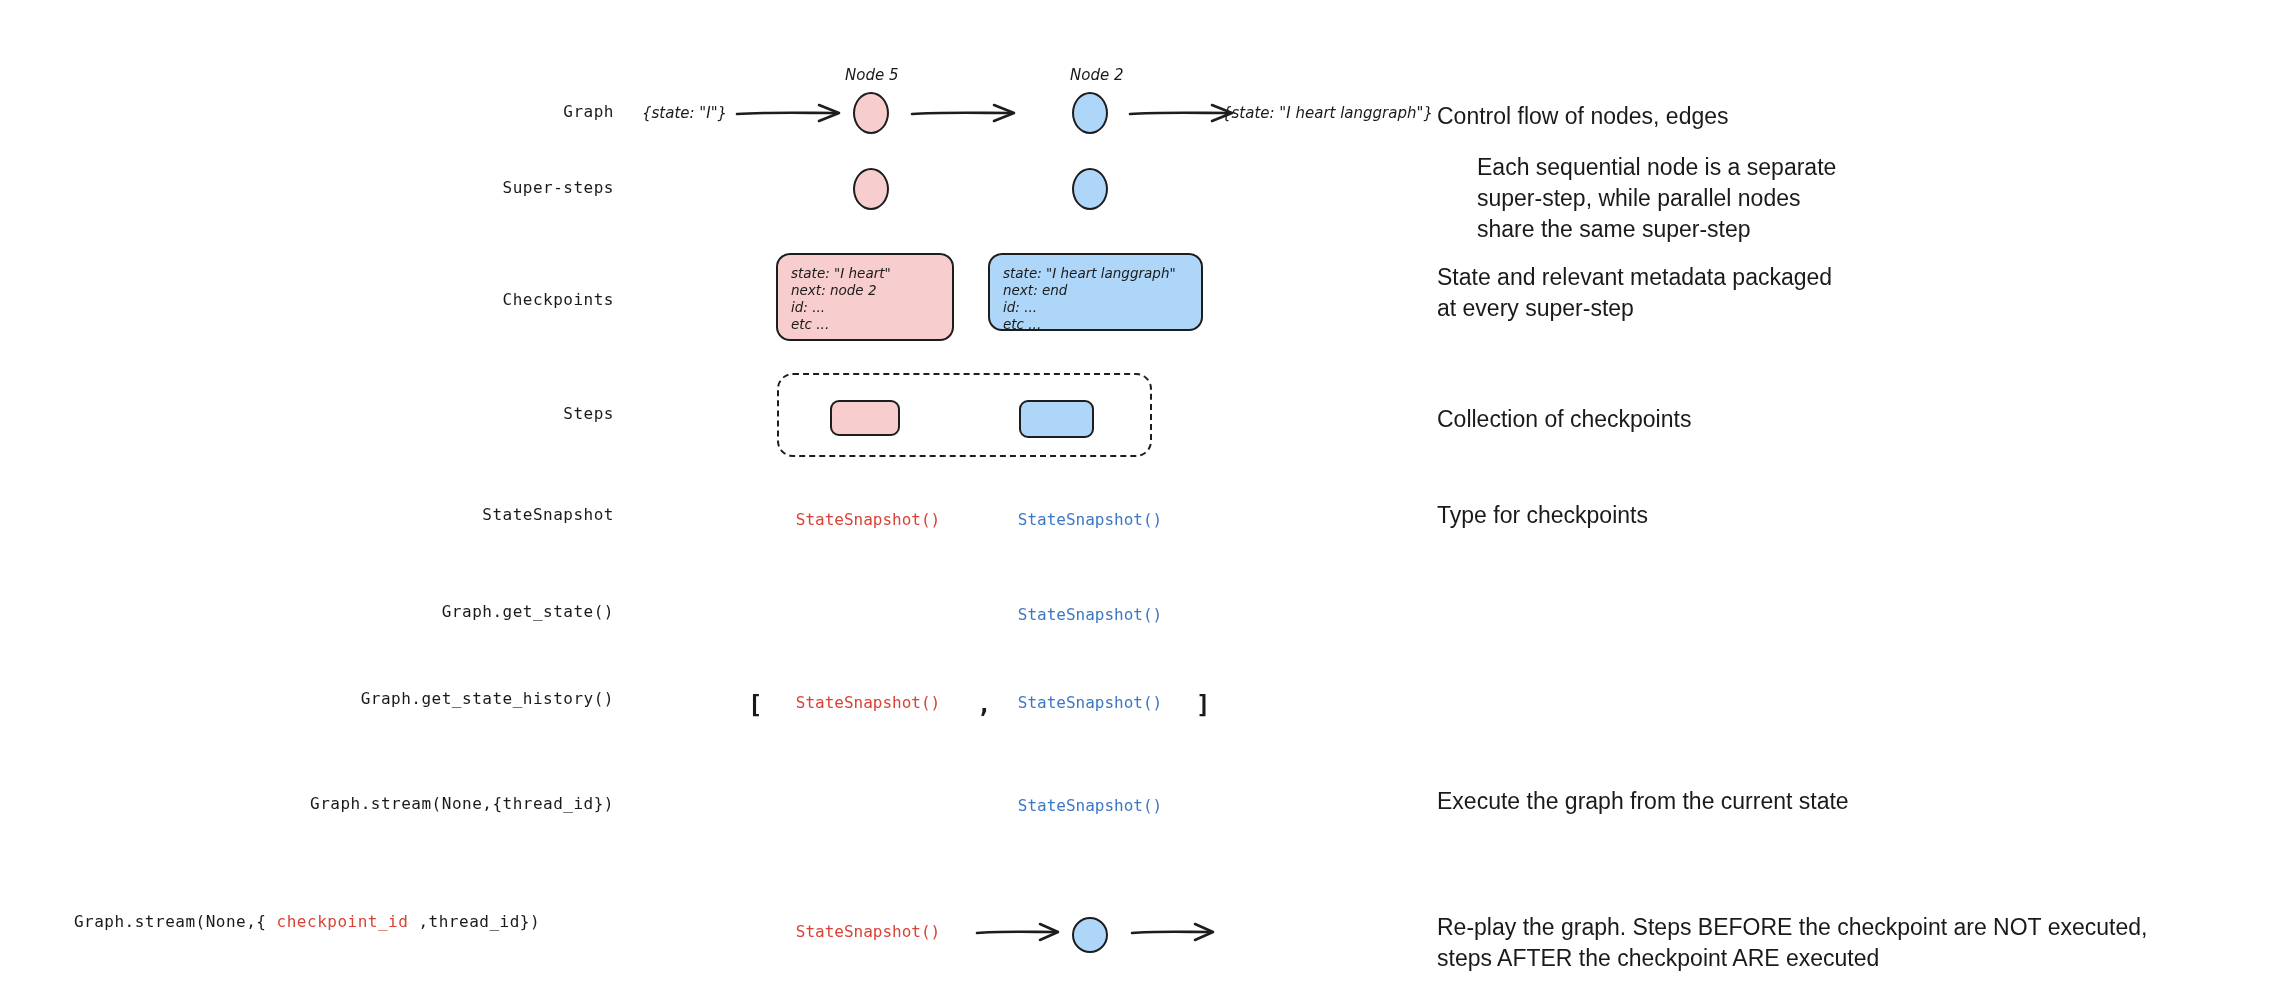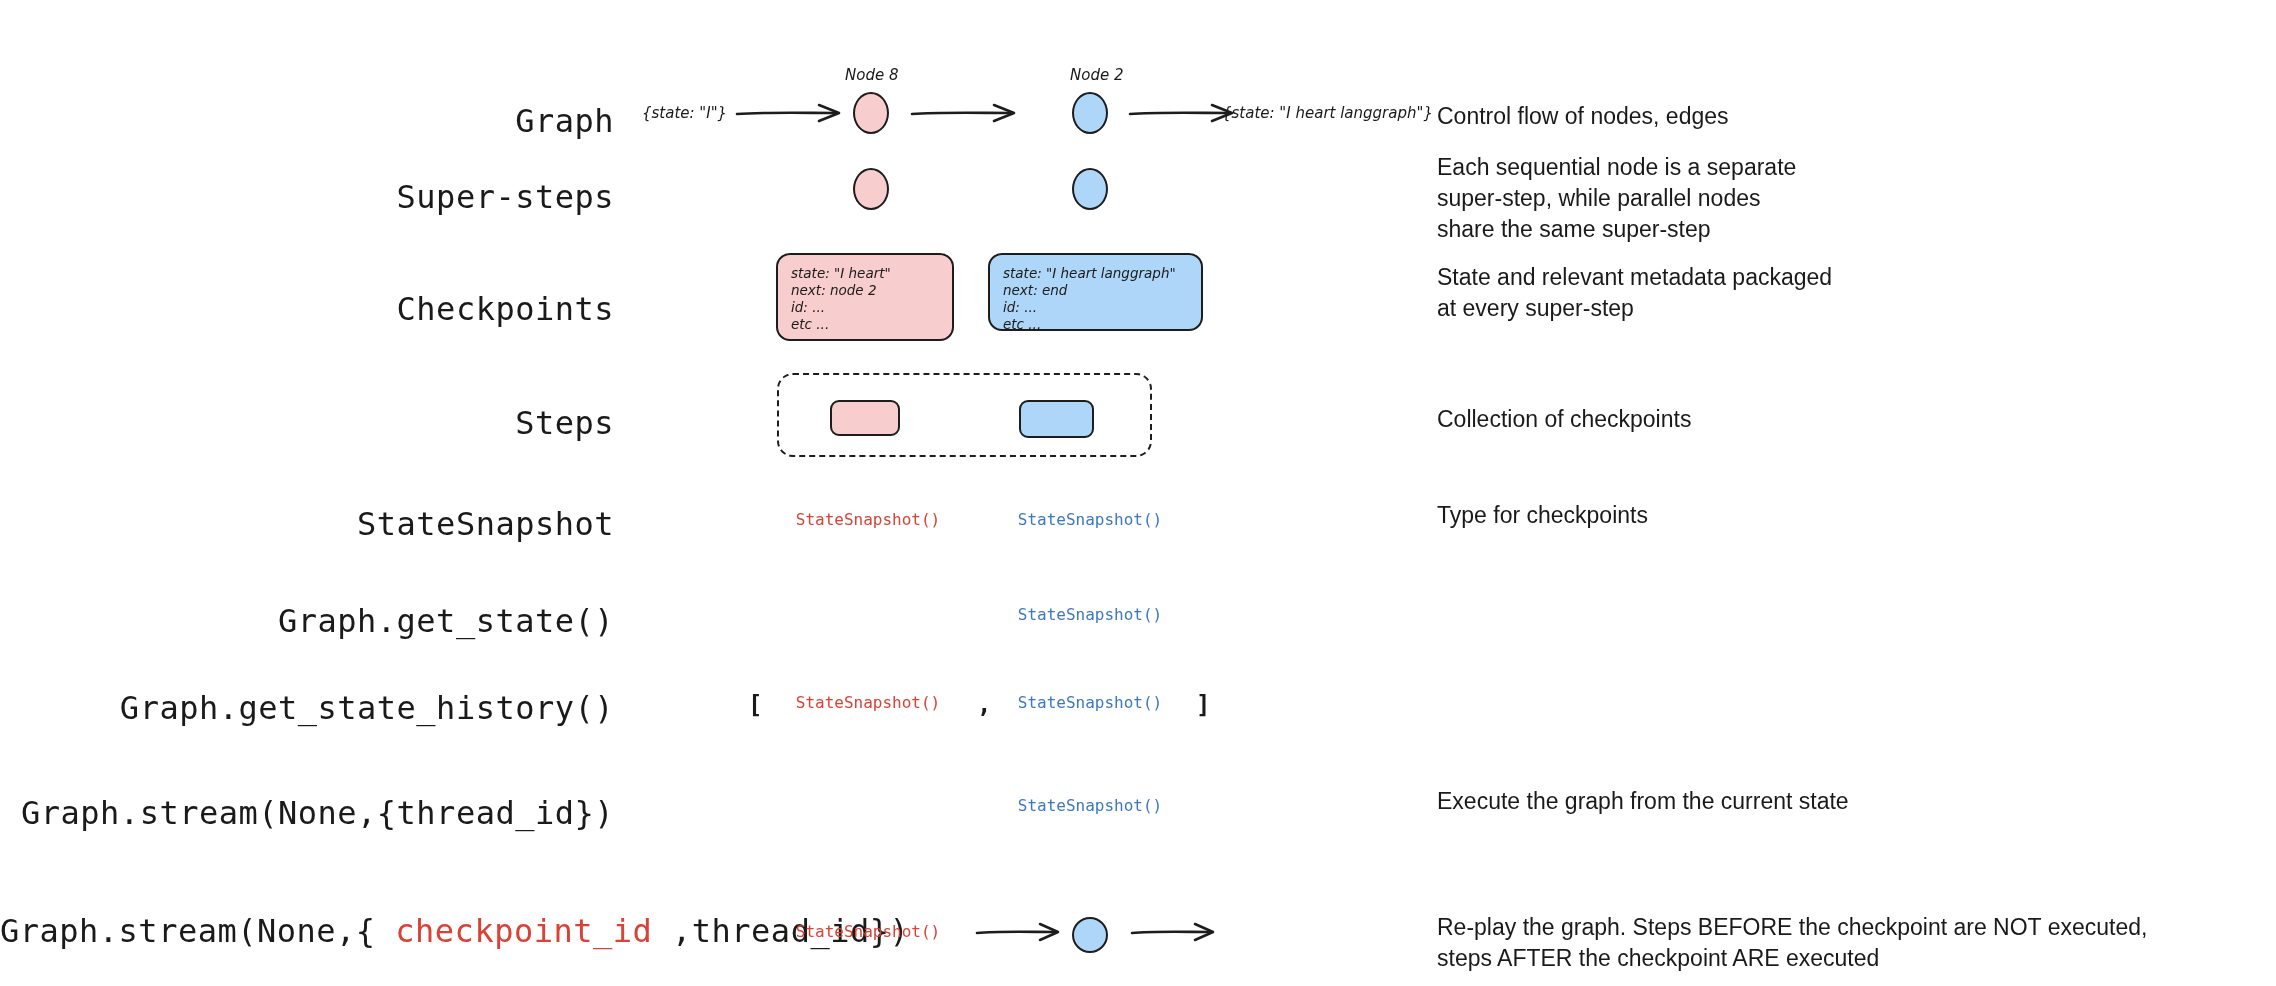--- a/index.html
+++ b/index.html
@@ -19,21 +19,21 @@
     inset: 0;
   }
 
   
   .row-label {
     position: absolute;
     right: 0;
     width: 100%;
     text-align: right;
     font-family: "DejaVu Sans Mono", monospace;
-    font-size: 32px;
+    font-size: 16px;
     color: #1a1a1a;
     letter-spacing: 0.5px;
     white-space: nowrap;
   }
   .label-col {
     position: absolute;
     left: 0;
     width: 614px;
   }
   .kw-red { color: #d94235; }
@@ -146,39 +146,39 @@
     <div class="row-label" style="top:290px;">Checkpoints</div>
     <div class="row-label" style="top:404px;">Steps</div>
     <div class="row-label" style="top:505px;">StateSnapshot</div>
     <div class="row-label" style="top:602px;">Graph.get_state()</div>
     <div class="row-label" style="top:689px;">Graph.get_state_history()</div>
     <div class="row-label" style="top:794px;">Graph.stream(None,{thread_id})</div>
     <div class="row-label" style="top:912px;text-align:center;"><span>Graph.stream(None,{ </span><span class="kw-red">checkpoint_id</span><span> ,thread_id})</span></div>
   </div>
 
   <div class="desc" style="top:101px;">Control flow of nodes, edges</div>
-  <div class="desc" style="top:152px;">Each sequential node is a separate
+  <div class="desc" style="top:152px;margin-left:40px;">Each sequential node is a separate
 super-step, while parallel nodes
 share the same super-step</div>
   <div class="desc" style="top:262px;">State and relevant metadata packaged
 at every super-step</div>
   <div class="desc" style="top:404px;">Collection of checkpoints</div>
   <div class="desc" style="top:500px;">Type for checkpoints</div>
   <div class="desc" style="top:786px;">Execute the graph from the current state</div>
   <div class="desc" style="top:912px;">Re-play the graph. Steps BEFORE the checkpoint are NOT executed,
 steps AFTER the checkpoint ARE executed</div>
 
   <div class="state-annot" style="left:642px; top:104px;">{state: "I"}</div>
 
   <svg class="arrow" style="left:735px; top:102px; width:110px;" viewBox="0 0 110 22">
     <path d="M2,12 C30,10 70,11 101,11" stroke="#1d1d1d" stroke-width="2.6" fill="none" stroke-linecap="round"></path>
     <path d="M84,3 L104,11 L84,19" stroke="#1d1d1d" stroke-width="2.6" fill="none" stroke-linecap="round" stroke-linejoin="round"></path>
   </svg>
 
-  <div class="node-caption" style="left:845px; top:66px;">Node 8</div>
+  <div class="node-caption" style="left:845px; top:66px;">Node 5</div>
   <div class="node pink" style="left:853px; top:92px; width:36px; height:42px;"></div>
 
   <svg class="arrow" style="left:910px; top:102px; width:110px;" viewBox="0 0 110 22">
     <path d="M2,12 C30,10 70,11 101,11" stroke="#1d1d1d" stroke-width="2.6" fill="none" stroke-linecap="round"></path>
     <path d="M84,3 L104,11 L84,19" stroke="#1d1d1d" stroke-width="2.6" fill="none" stroke-linecap="round" stroke-linejoin="round"></path>
   </svg>
 
   <div class="node-caption" style="left:1070px; top:66px;">Node 2</div>
   <div class="node blue" style="left:1072px; top:92px; width:36px; height:42px;"></div>
 

